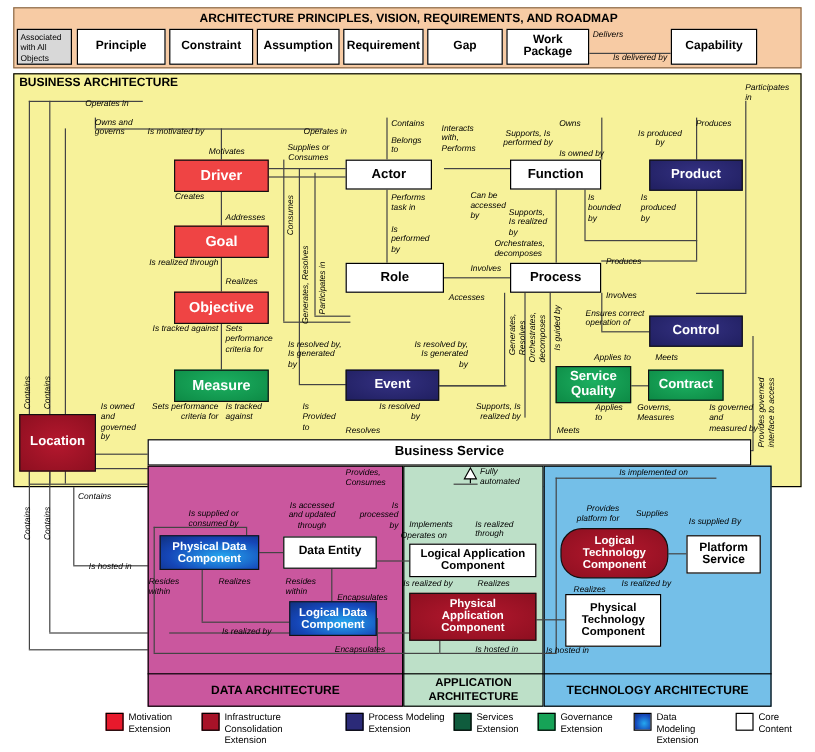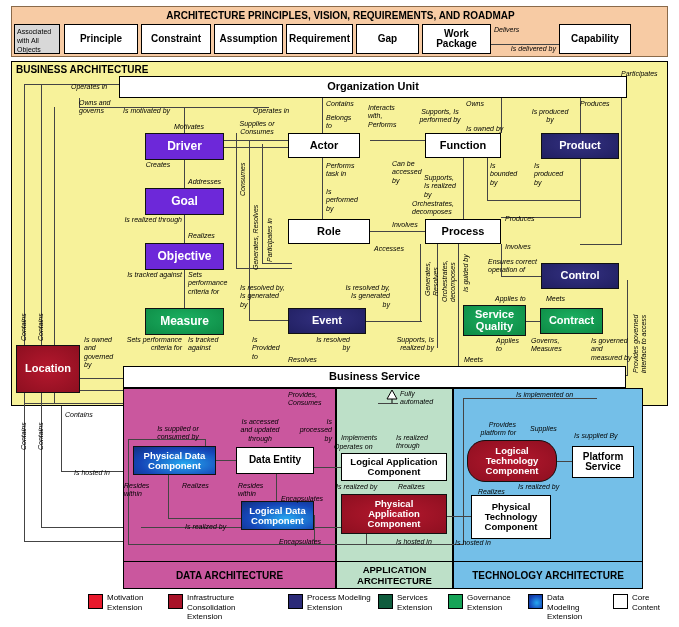--- a/index.html
+++ b/index.html
@@ -15,21 +15,21 @@
 
   
   .ent{
     position:absolute;box-sizing:border-box;
     display:flex;align-items:center;justify-content:center;
     text-align:center;font-weight:bold;line-height:1.05;
     border:1px solid #000;
     z-index:6;
   }
   .ent.core{background:#ffffff;color:#000;border:1px solid #000;}
-  .ent.motivation{background:#6d28d9;color:#ffffff;border:1px solid #111;}
+  .ent.motivation{background:#ef4444;color:#ffffff;border:1px solid #111;}
   .ent.infra{background:#a81228;color:#ffffff;border:1px solid #111;
              background-image:radial-gradient(ellipse at 50% 50%, #b5182e 0%, #8d0f20 100%);}
   .ent.process{background:#2b2a78;color:#ffffff;border:1px solid #111;
                background-image:radial-gradient(ellipse at 50% 40%, #343182 0%, #201f60 100%);}
   .ent.services{background:#0f5c3d;color:#ffffff;border:1px solid #111;
                 background-image:radial-gradient(ellipse at 50% 40%, #19664a 0%, #0a4a30 100%);}
   .ent.governance{background:#16a357;color:#ffffff;border:1px solid #111;
                   background-image:radial-gradient(ellipse at 50% 40%, #1cb061 0%, #0d8a45 100%);}
   .ent.datamod{background:#1a4fd0;color:#ffffff;border:1px solid #111;
                background-image:radial-gradient(ellipse at 62% 62%, #25a8f0 0%, #1546b8 62%, #10307e 100%);}
@@ -107,23 +107,20 @@
   <div class="zone" style="left:11px;top:61px;width:657px;height:345px;background:#f7f29a;z-index:1;"></div>
   <div class="zonetitle" style="left:16px;top:64px;font-size:10px;z-index:7;">BUSINESS ARCHITECTURE</div>
 
   <div class="ln lnv" style="left:24px;top:84px;width:1px;height:319px;"></div>
   <div class="ln lnv" style="left:41px;top:84px;width:1px;height:319px;"></div>
   <div class="ln lnv" style="left:54px;top:107px;width:1px;height:296px;"></div>
   <div class="ln lnh" style="left:24px;top:403px;width:345px;height:1px;"></div>
   <div class="ln lnh" style="left:41px;top:390px;width:328px;height:1px;"></div>
   <div class="ln lnh" style="left:54px;top:378px;width:315px;height:1px;"></div>
 
-  <div class="ent core" style="left:119px;top:76px;width:508px;height:22px;font-size:11px;">
-    <span>Organization Unit</span>
-  </div>
 
   <div class="ln lnv" style="left:24px;top:84px;width:1px;height:0px;"></div>
   <div class="ln lnh" style="left:24px;top:84px;width:95px;height:1px;"></div>
   <div class="rel" style="left:71px;top:83px;width:60px;">Operates in</div>
 
   <div class="ln lnh" style="left:79px;top:107px;width:190px;height:1px;"></div>
   <div class="ln lnv" style="left:79px;top:98px;width:1px;height:9px;"></div>
   <div class="rel" style="left:79px;top:99px;width:46px;">Owns and
 governs</div>
   <div class="rel" style="left:123px;top:107px;width:80px;">Is motivated by</div>

